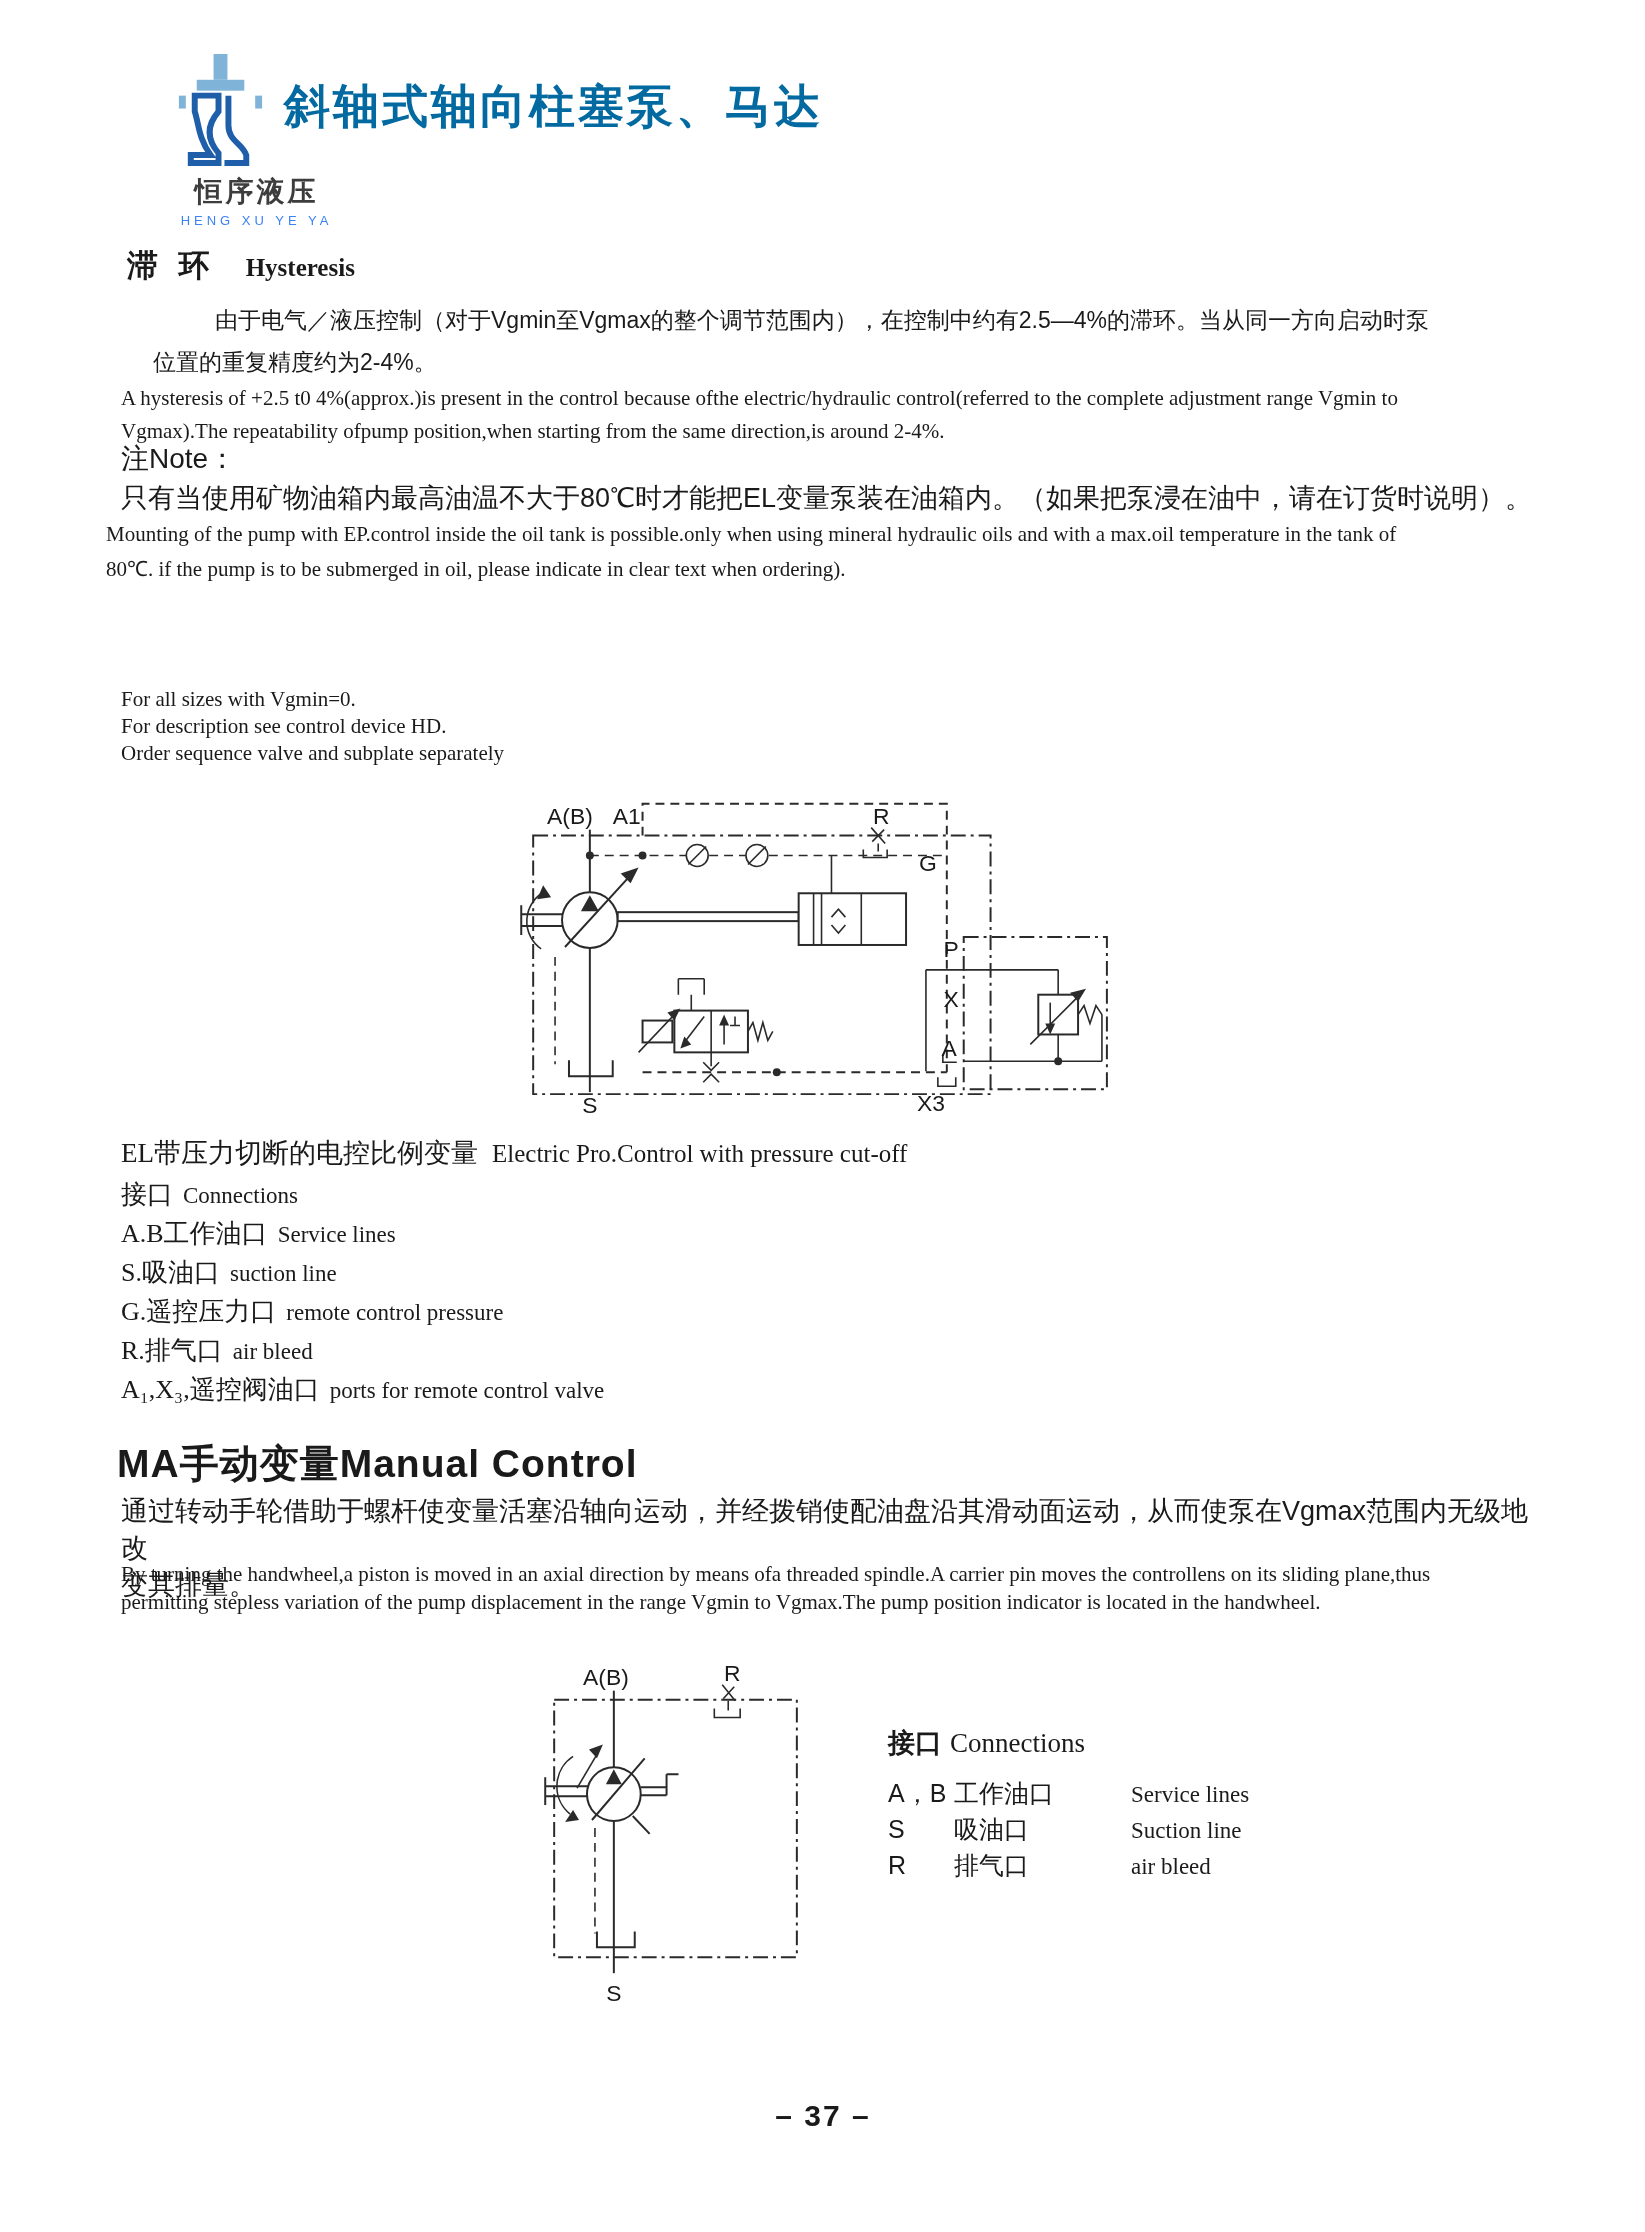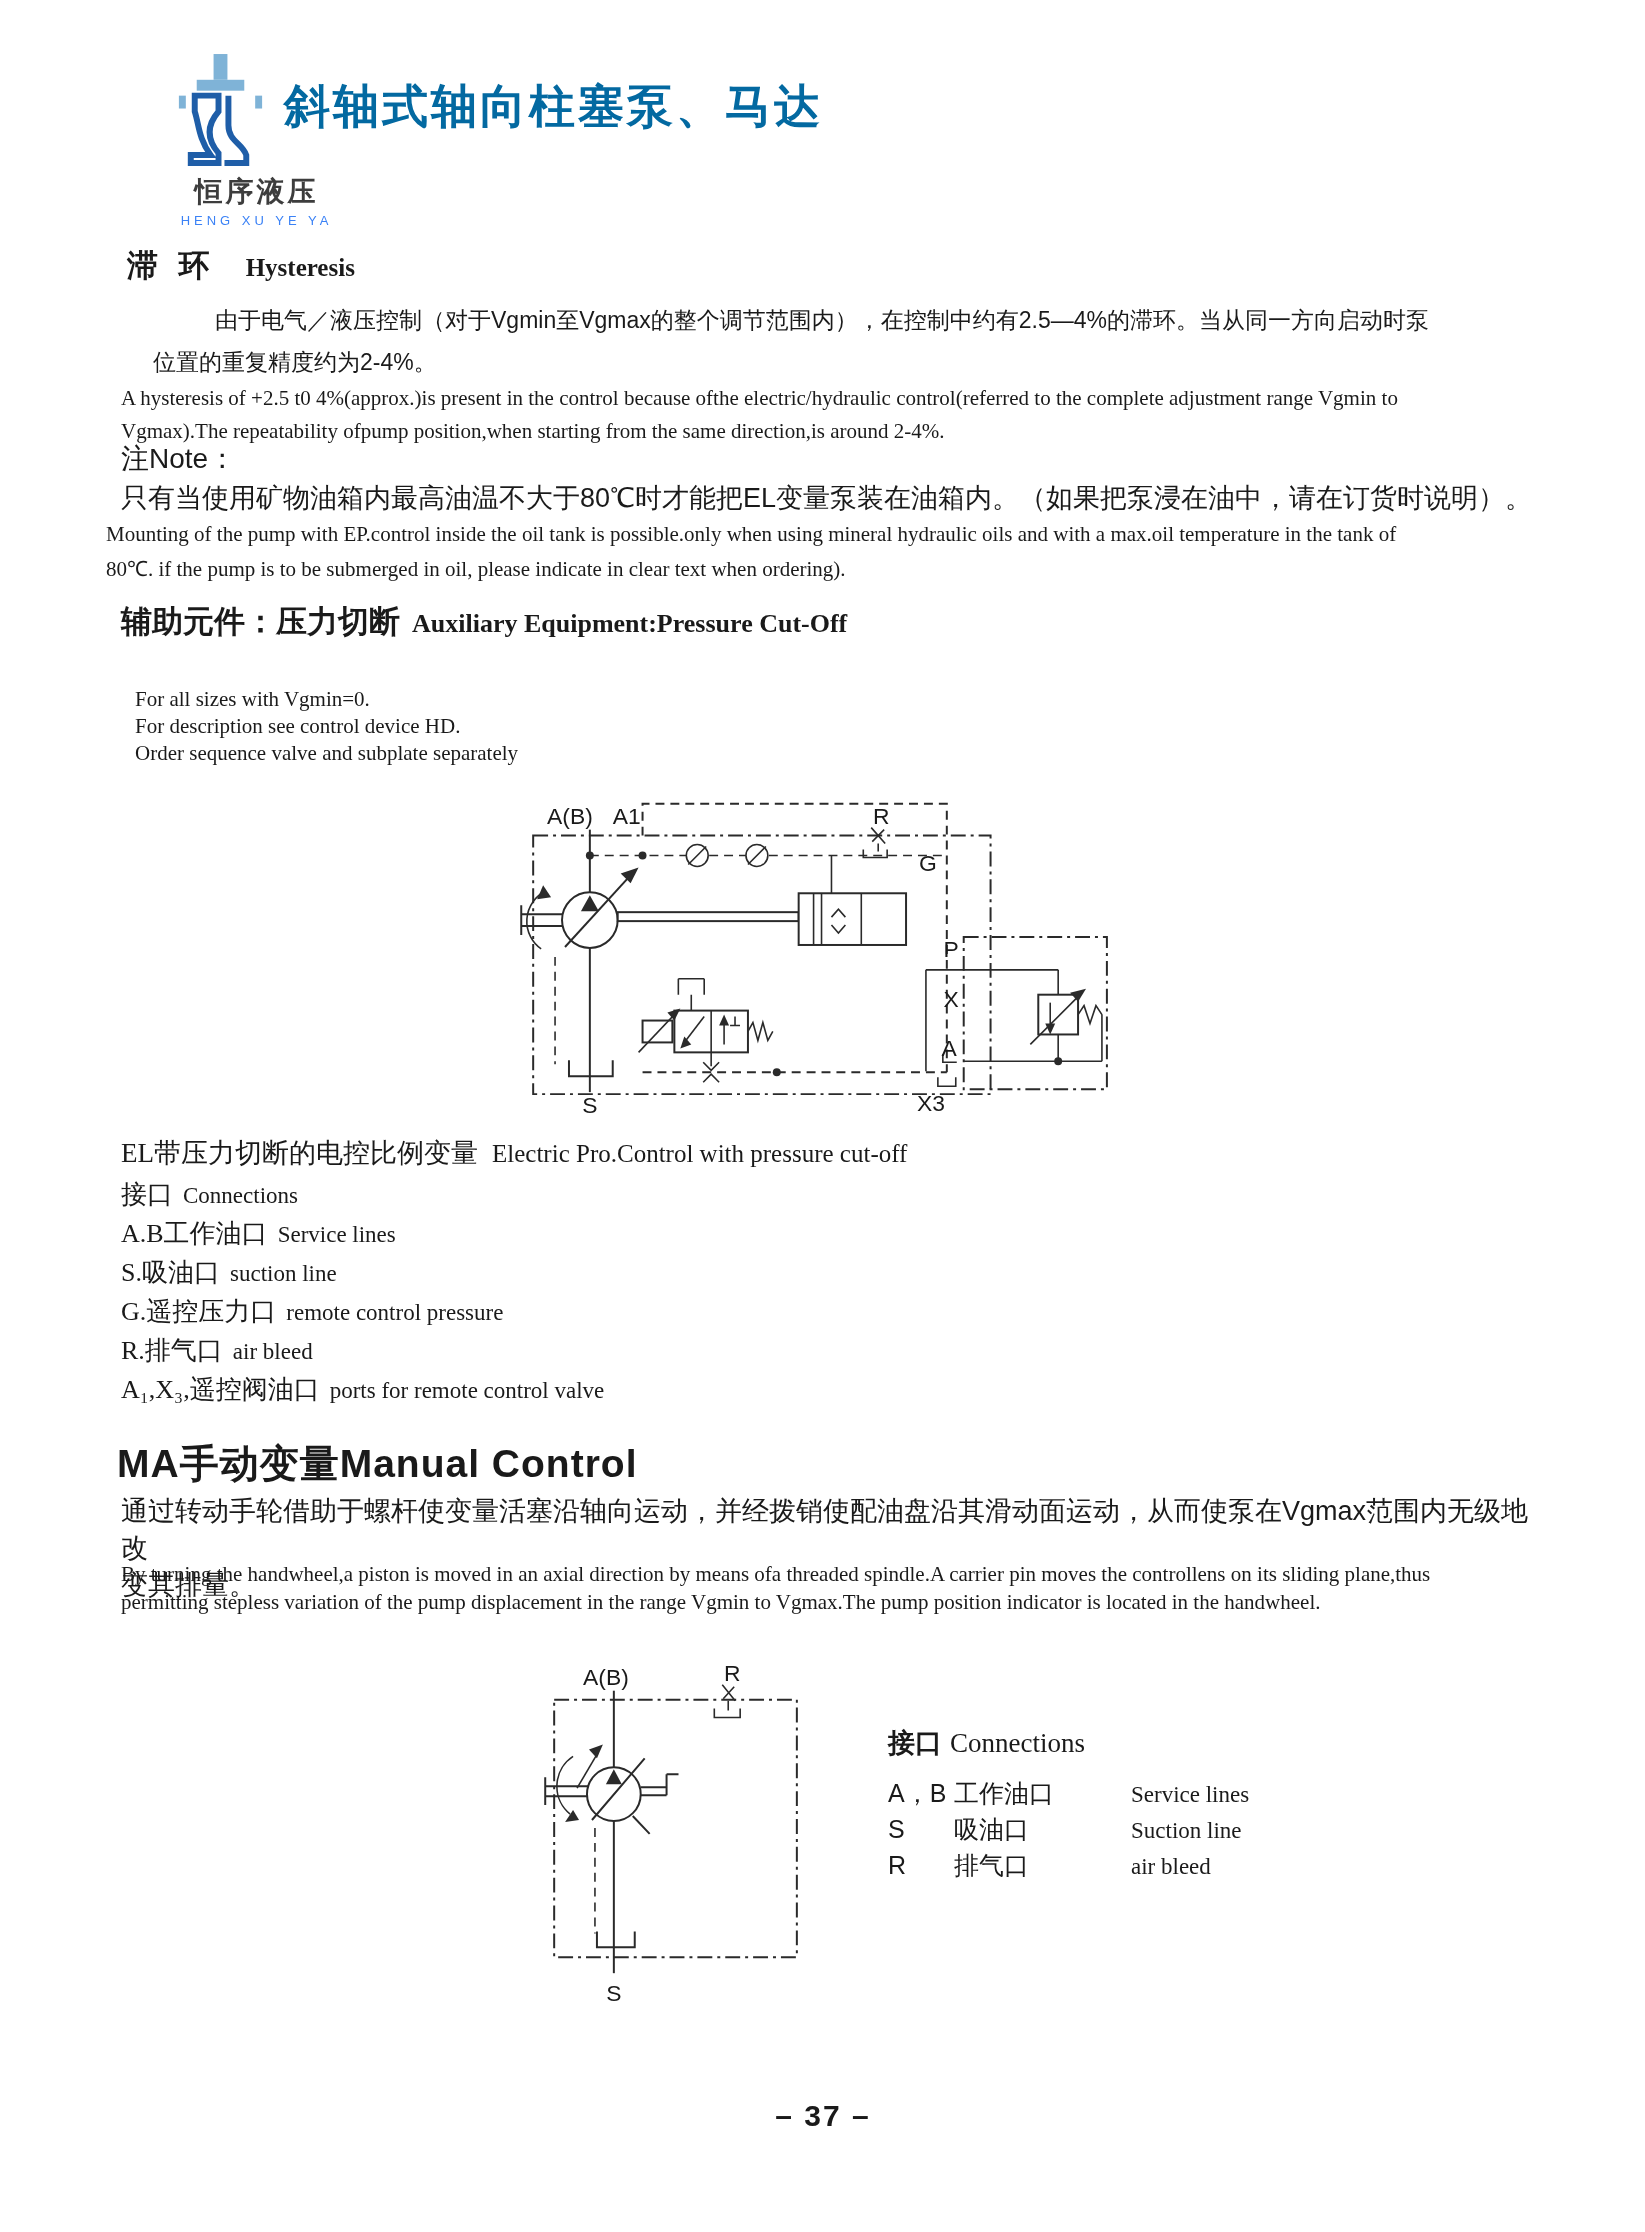--- a/index.html
+++ b/index.html
@@ -26,21 +26,21 @@
   
   #note-heading{left:121px;top:440px;font-size:28px;}
   #note-cn{left:121px;top:480px;font-size:27px;}
   #note-en{left:106px;top:517px;width:1423px;font-size:21px;line-height:35px;font-family:"Liberation Serif",serif;}
 
   
   #aux-heading{left:121px;top:601px;display:flex;align-items:baseline;gap:12px;}
   #aux-heading .cn{font-size:31px;font-weight:bold;}
   #aux-heading .en{font-size:26px;font-weight:bold;font-family:"Liberation Serif",serif;}
   #aux-cn{left:121px;top:647px;font-size:28px;font-family:"Liberation Serif",serif;}
-  #aux-en{left:135px;top:686px;font-size:21px;line-height:27px;font-family:"Liberation Serif",serif;}
+  #aux-en{left:121px;top:686px;font-size:21px;line-height:27px;font-family:"Liberation Serif",serif;}
 
   
   #diagram-el{left:493px;top:766px;}
   #diagram-ma{left:537px;top:1637px;}
   svg{display:block;}
   .ln{stroke:#2a2a2a;stroke-width:2;fill:none;}
   .lt{stroke:#2a2a2a;stroke-width:1.6;fill:none;}
   .dashdot{stroke-dasharray:15 5 3 5;}
   .dashed{stroke-dasharray:9 6;}
   .blk{fill:#2a2a2a;stroke:none;}
@@ -104,24 +104,20 @@
     <div>Vgmax).The repeatability ofpump position,when starting from the same direction,is around 2-4%.</div>
   </div>
 
   <div class="abs" id="note-heading">注Note：</div>
   <div class="abs" id="note-cn">只有当使用矿物油箱内最高油温不大于80℃时才能把EL变量泵装在油箱内。（如果把泵浸在油中，请在订货时说明）。</div>
   <div class="abs" id="note-en">
     <div>Mounting of the pump with EP.control inside the oil tank is possible.only when using mineral hydraulic oils and with a max.oil temperature in the tank of</div>
     <div>80℃. if the pump is to be submerged in oil, please indicate in clear text when ordering).</div>
   </div>
 
-  <div class="abs" id="aux-heading">
-    <span class="cn">辅助元件：压力切断</span>
-    <span class="en">Auxiliary Equipment:Pressure Cut-Off</span>
-  </div>
   <div class="abs" id="aux-en">
     <div>For all sizes with Vgmin=0.</div>
     <div>For description see control device HD.</div>
     <div>Order sequence valve and subplate separately</div>
   </div>
 
   <div class="abs" id="diagram-el">
     <svg width="667" height="350" viewBox="0 0 670 352">
 
       <rect x="40" y="70" width="460" height="260" class="ln dashdot"></rect>

